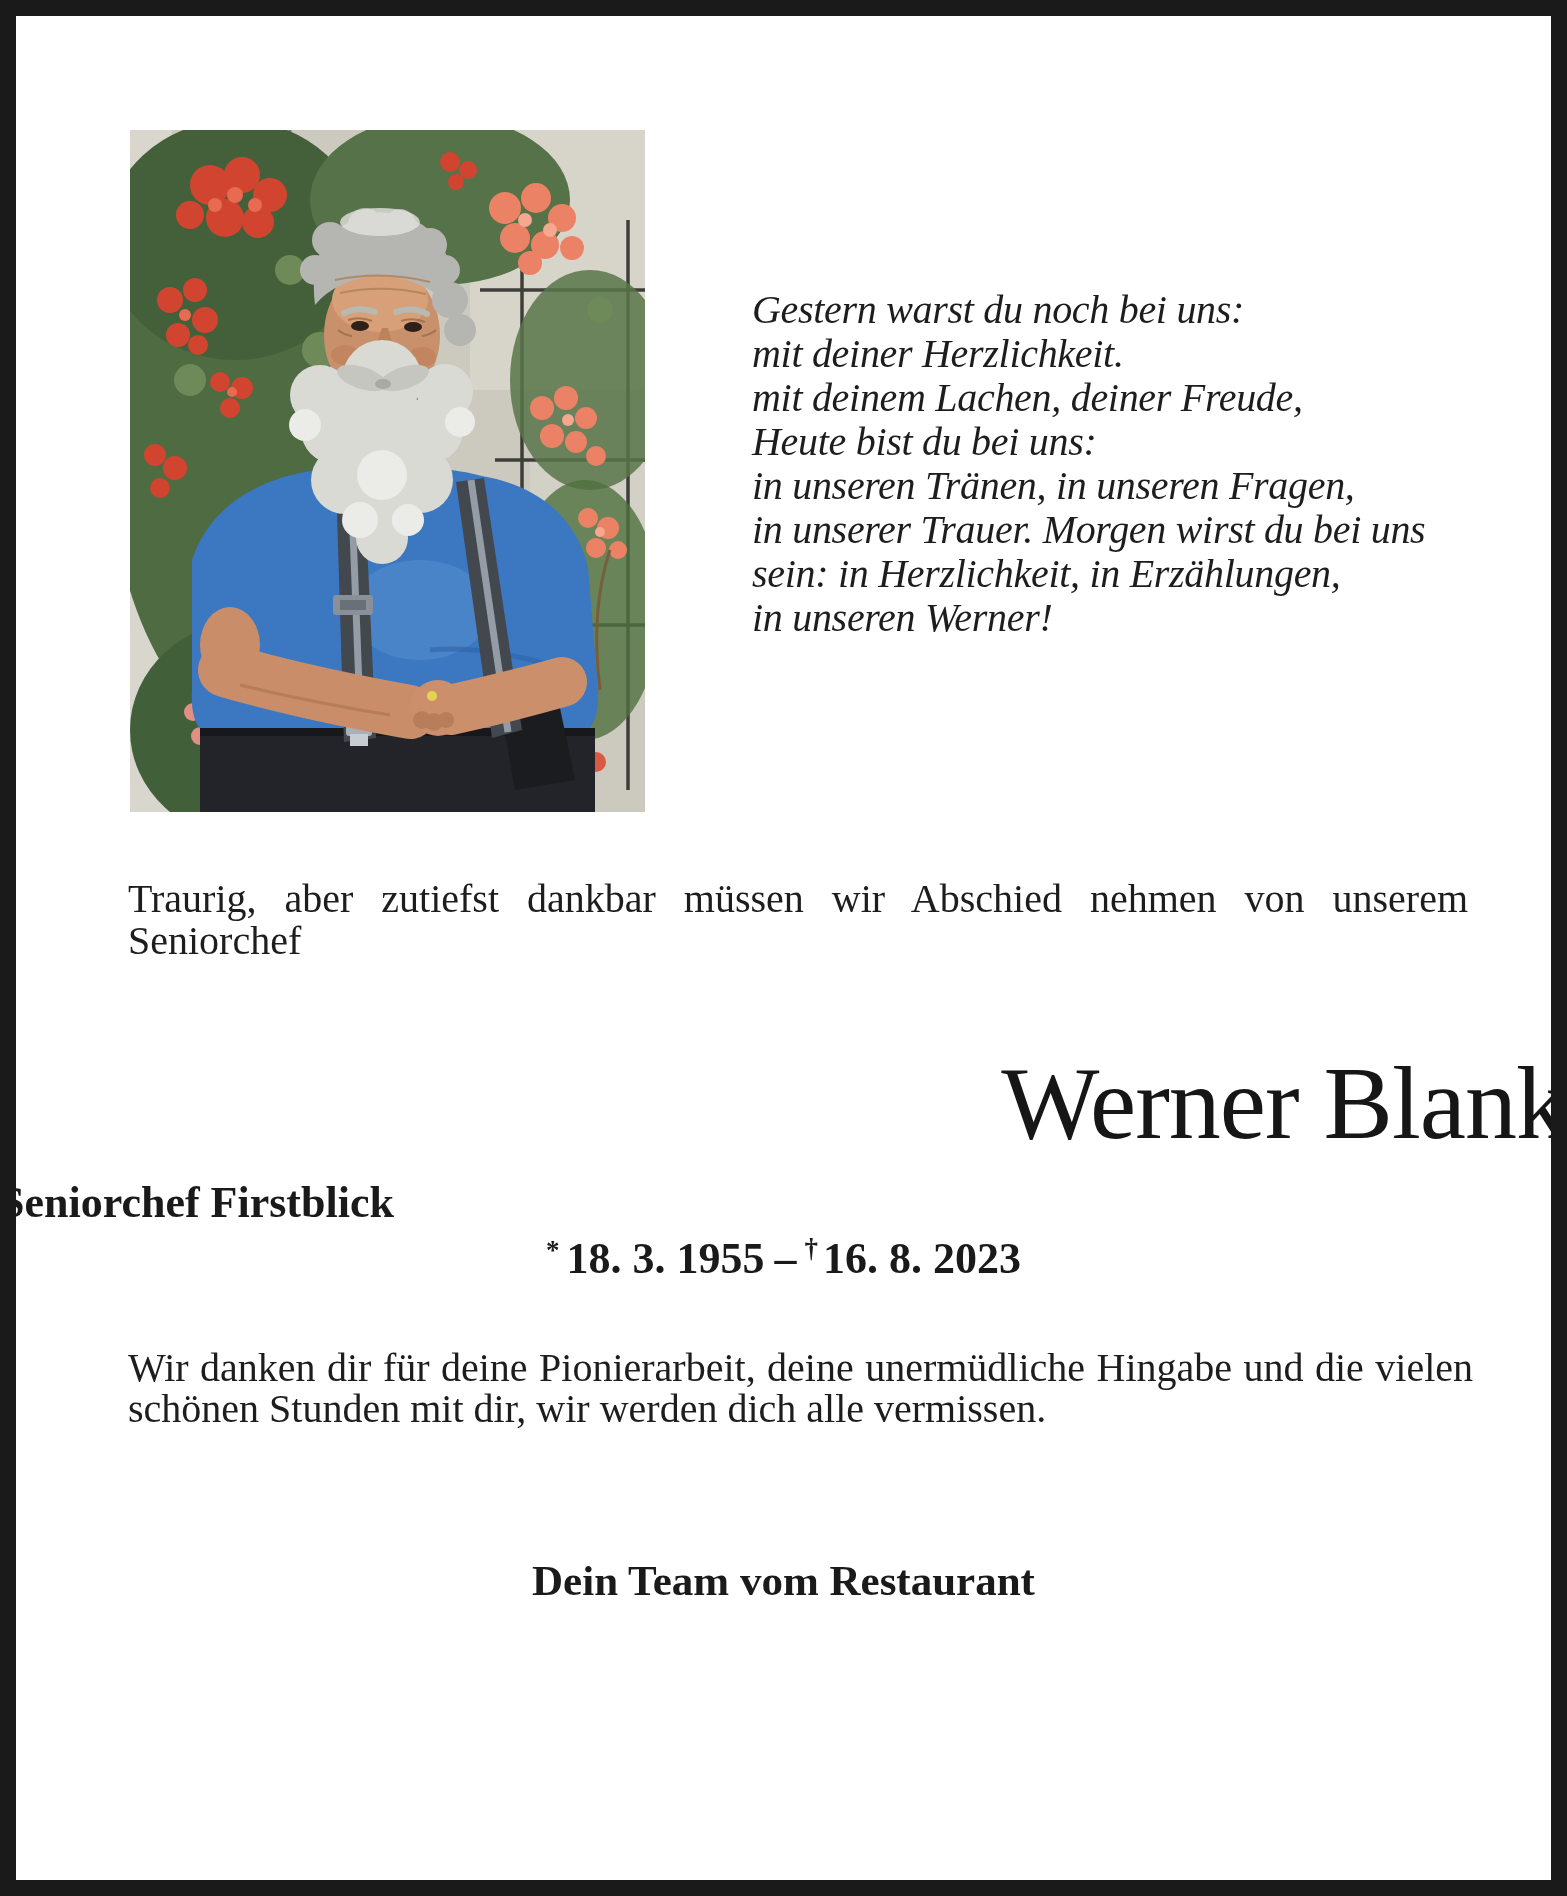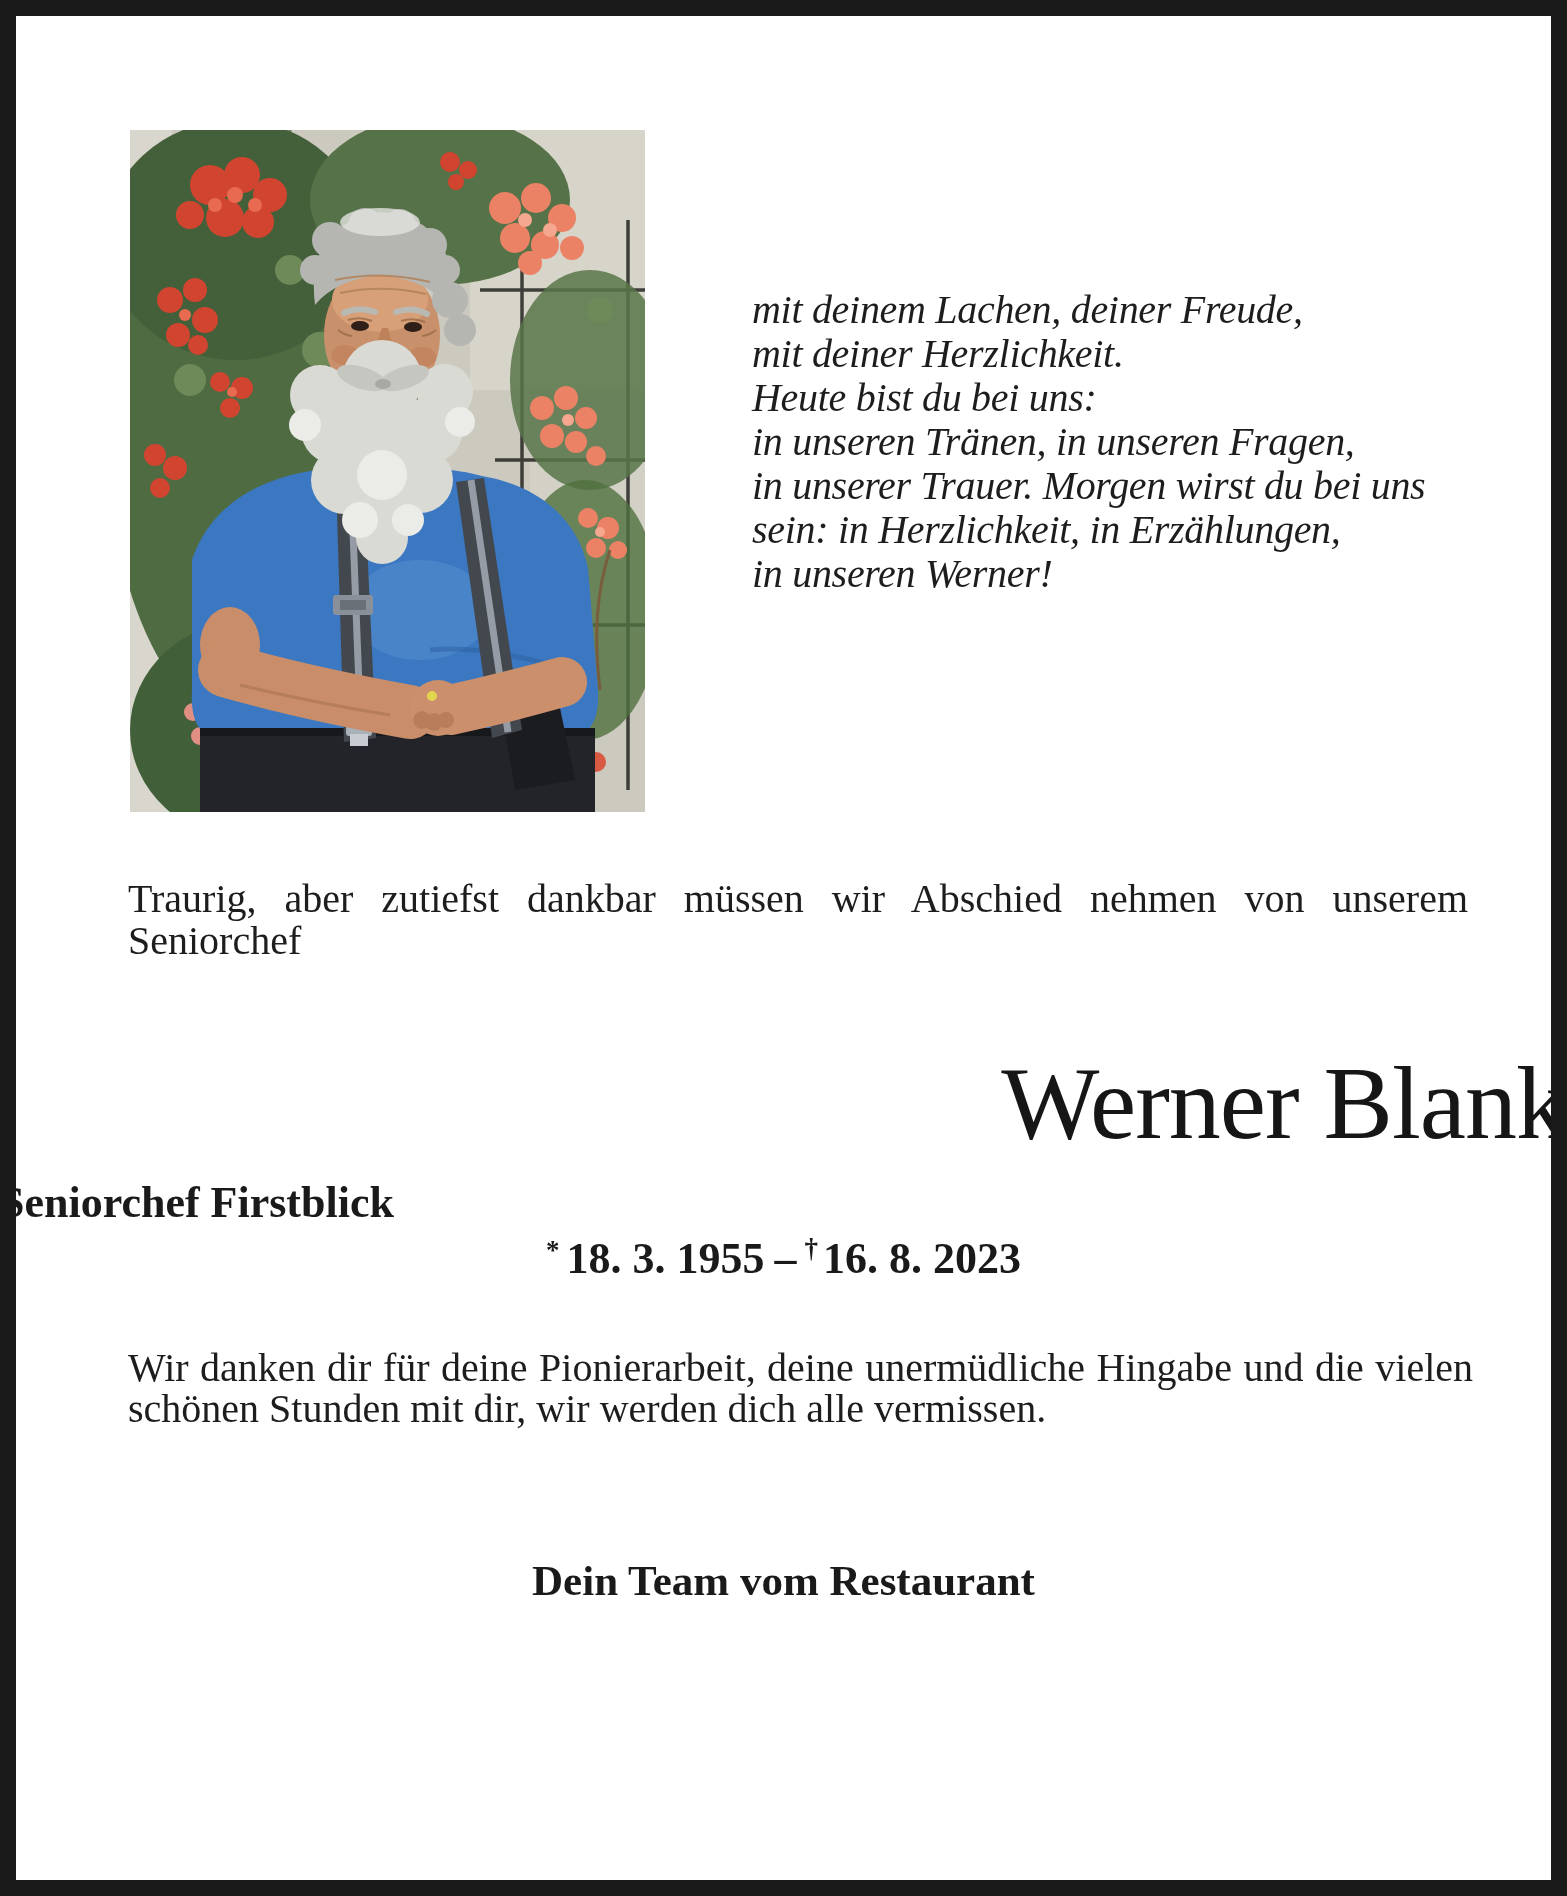--- a/index.html
+++ b/index.html
@@ -253,22 +253,23 @@
     <path d="M110,555 Q180,572 260,585" stroke="#a9734f" stroke-width="3" opacity="0.6" fill="none"></path>
     <circle cx="308" cy="578" r="28" fill="#cb906b"></circle>
     <circle cx="292" cy="590" r="9" fill="#b87e5c"></circle>
     <circle cx="304" cy="592" r="9" fill="#b87e5c"></circle>
     <circle cx="316" cy="590" r="8" fill="#b87e5c"></circle>
     <circle cx="302" cy="566" r="5" fill="#e4d34f"></circle>
   </svg>
 </div>
 
 <div class="abs poem">
+  <div>Gestern warst du noch bei uns:</div>
+  <div>mit deiner Herzlichkeit.</div>
   <div>mit deinem Lachen, deiner Freude,</div>
-  <div>mit deiner Herzlichkeit.</div>
   <div>Heute bist du bei uns:</div>
   <div>in unseren Tränen, in unseren Fragen,</div>
   <div>in unserer Trauer. Morgen wirst du bei uns</div>
   <div>sein: in Herzlichkeit, in Erzählungen,</div>
   <div>in unseren Werner!</div>
 </div>
 
 <div class="abs intro">Traurig, aber zutiefst dankbar müssen wir Abschied nehmen von unserem Seniorchef</div>
 
 <div class="abs name">Werner Blank</div>

